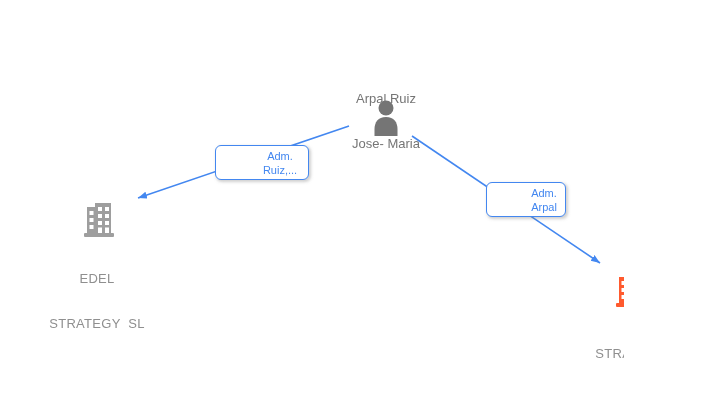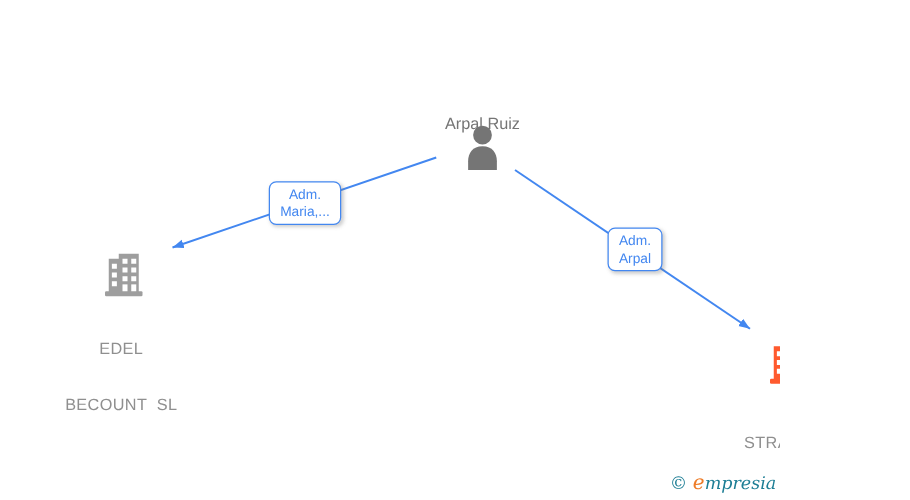--- a/index.html
+++ b/index.html
@@ -30,20 +30,21 @@
   .edge-label {
     position: absolute;
     display: flex; flex-direction: column; align-items: center; justify-content: center;
     background: #ffffff;
     border: 1.4px solid #4387f0;
     border-radius: 6px;
     color: #4387f0;
     font-size: 11px; line-height: 14px;
     box-shadow: 1.5px 1.5px 3px rgba(120,120,120,0.35);
     cursor: pointer;
+    padding-left: 36px;
   }
   .edge-label-1 { left: 215px; top: 145px; width: 56px; height: 33px; }
   .edge-label-2 { left: 486px; top: 182px; width: 42px; height: 33px; }
   .watermark {
     position: absolute; right: 3px; bottom: 5px;
     font-family: "DejaVu Serif", serif;
     font-style: italic;
     font-size: 14px;
     color: #1d7e95;
   }
@@ -59,33 +60,34 @@
       <marker id="arrowhead" markerUnits="userSpaceOnUse" markerWidth="10" markerHeight="8" refX="9" refY="3.5" orient="auto">
         <path d="M0,0 L9,3.5 L0,7 Z" fill="#4387f0"></path>
       </marker>
     </defs>
     <line x1="349" y1="126" x2="138" y2="198" stroke-width="1.6" marker-end="url(#arrowhead)" stroke="#4387f0"></line>
     <line x1="412" y1="136" x2="600" y2="263" stroke-width="1.6" marker-end="url(#arrowhead)" stroke="#4387f0"></line>
   </svg>
 
   <div class="person-label node">
     <div>Arpal Ruiz</div>
+    <div>Jose- Maria</div>
   </div>
   <div class="person-icon-wrap node">
     <svg width="30" height="36" viewBox="0 0 30 36">
       <g fill="#757575">
         <circle cx="15" cy="8" r="7.5"></circle>
         <path d="M15,17 C7,17 3.5,22.5 3.5,29 L3.5,36 L26.5,36 L26.5,29 C26.5,22.5 23,17 15,17 Z"></path>
       </g>
     </svg>
   </div>
 
   <div class="edge-label edge-label-1">
     <span>Adm.</span>
-    <span>Maria,...</span>
+    <span>Ruiz,...</span>
   </div>
   <div class="edge-label edge-label-2">
     <span>Adm.</span>
     <span>Arpal</span>
   </div>
 
   <div class="company-edel-icon node">
     <svg width="32" height="36" viewBox="0 0 32 36">
       <g fill="#9e9e9e">
         <rect x="1" y="31" width="30" height="4" rx="1"></rect>
@@ -102,21 +104,21 @@
         <rect x="22" y="12" width="4" height="4"></rect>
         <rect x="15" y="19" width="4" height="4"></rect>
         <rect x="22" y="19" width="4" height="4"></rect>
         <rect x="15" y="25.5" width="4" height="5.5"></rect>
         <rect x="22" y="25.5" width="4" height="5.5"></rect>
       </g>
     </svg>
   </div>
   <div class="company-edel-label node node-label">
     <div>EDEL</div>
-    <div>BECOUNT  SL</div>
+    <div>STRATEGY  SL</div>
   </div>
 
   <div class="company-rep-icon node">
     <svg width="32" height="36" viewBox="0 0 32 36">
       <g fill="#ff5a2e">
         <rect x="1" y="31" width="30" height="4" rx="1"></rect>
         <rect x="4" y="5" width="9" height="27"></rect>
         <rect x="12" y="1" width="16" height="31"></rect>
       </g>
       <g fill="#ffffff">
@@ -132,18 +134,14 @@
         <rect x="15" y="25.5" width="4" height="5.5"></rect>
         <rect x="22" y="25.5" width="4" height="5.5"></rect>
       </g>
     </svg>
   </div>
   <div class="company-rep-label node node-label">
     <div>STRATEGY</div>
     
   </div>
 
-  <div class="watermark">
-    <span>©</span>
-    <span class="brand-initial">e</span><span>mpresia</span>
-  </div>
 
 </div>
 
 </body></html>

